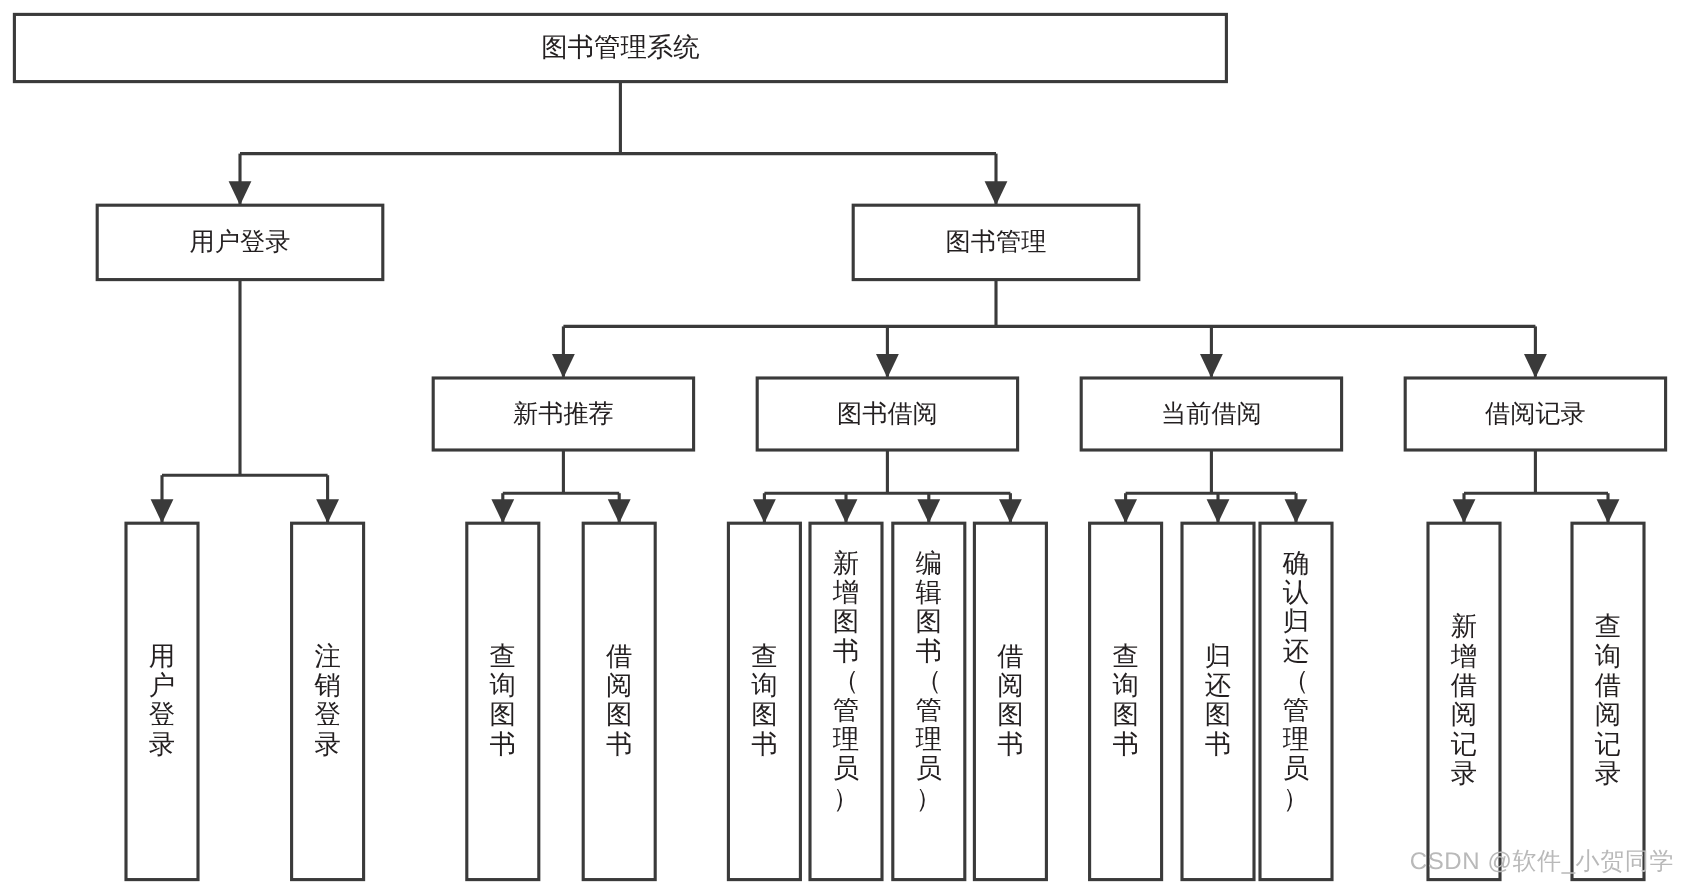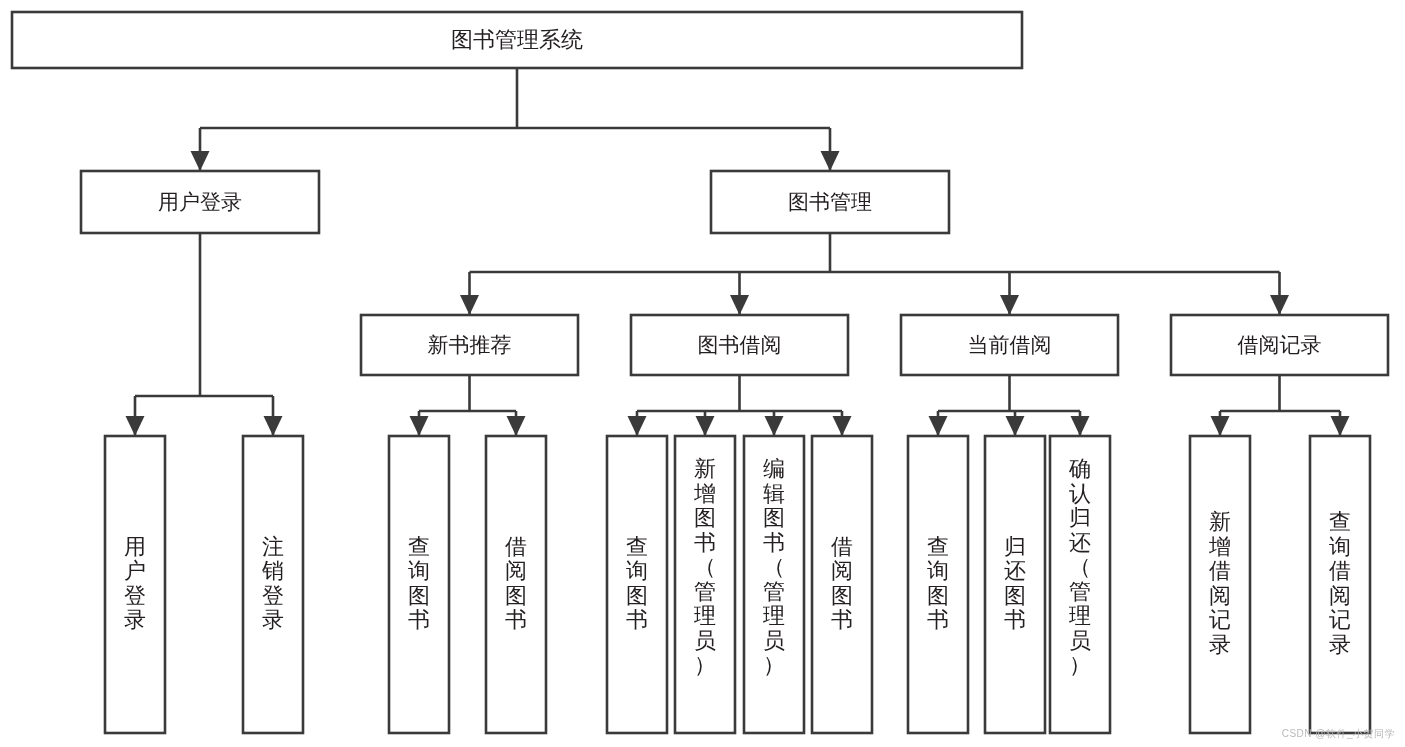--- a/index.html
+++ b/index.html
@@ -53,23 +53,23 @@
     fill: none;
     stroke-linecap: butt;
   }
   .arrow-head {
     fill: #3a3a3a;
     stroke: none;
   }
   .watermark {
     position: absolute;
     right: 10px;
-    bottom: 6px;
+    bottom: 16px;
     font-family: "Liberation Sans", "DejaVu Sans", sans-serif;
-    font-size: 10px;
+    font-size: 20px;
     color: #b9b9b9;
     letter-spacing: 0.5px;
     white-space: nowrap;
     pointer-events: none;
   }
 </style>
 </head>
 <body>
 
 <div id="diagram-root">

